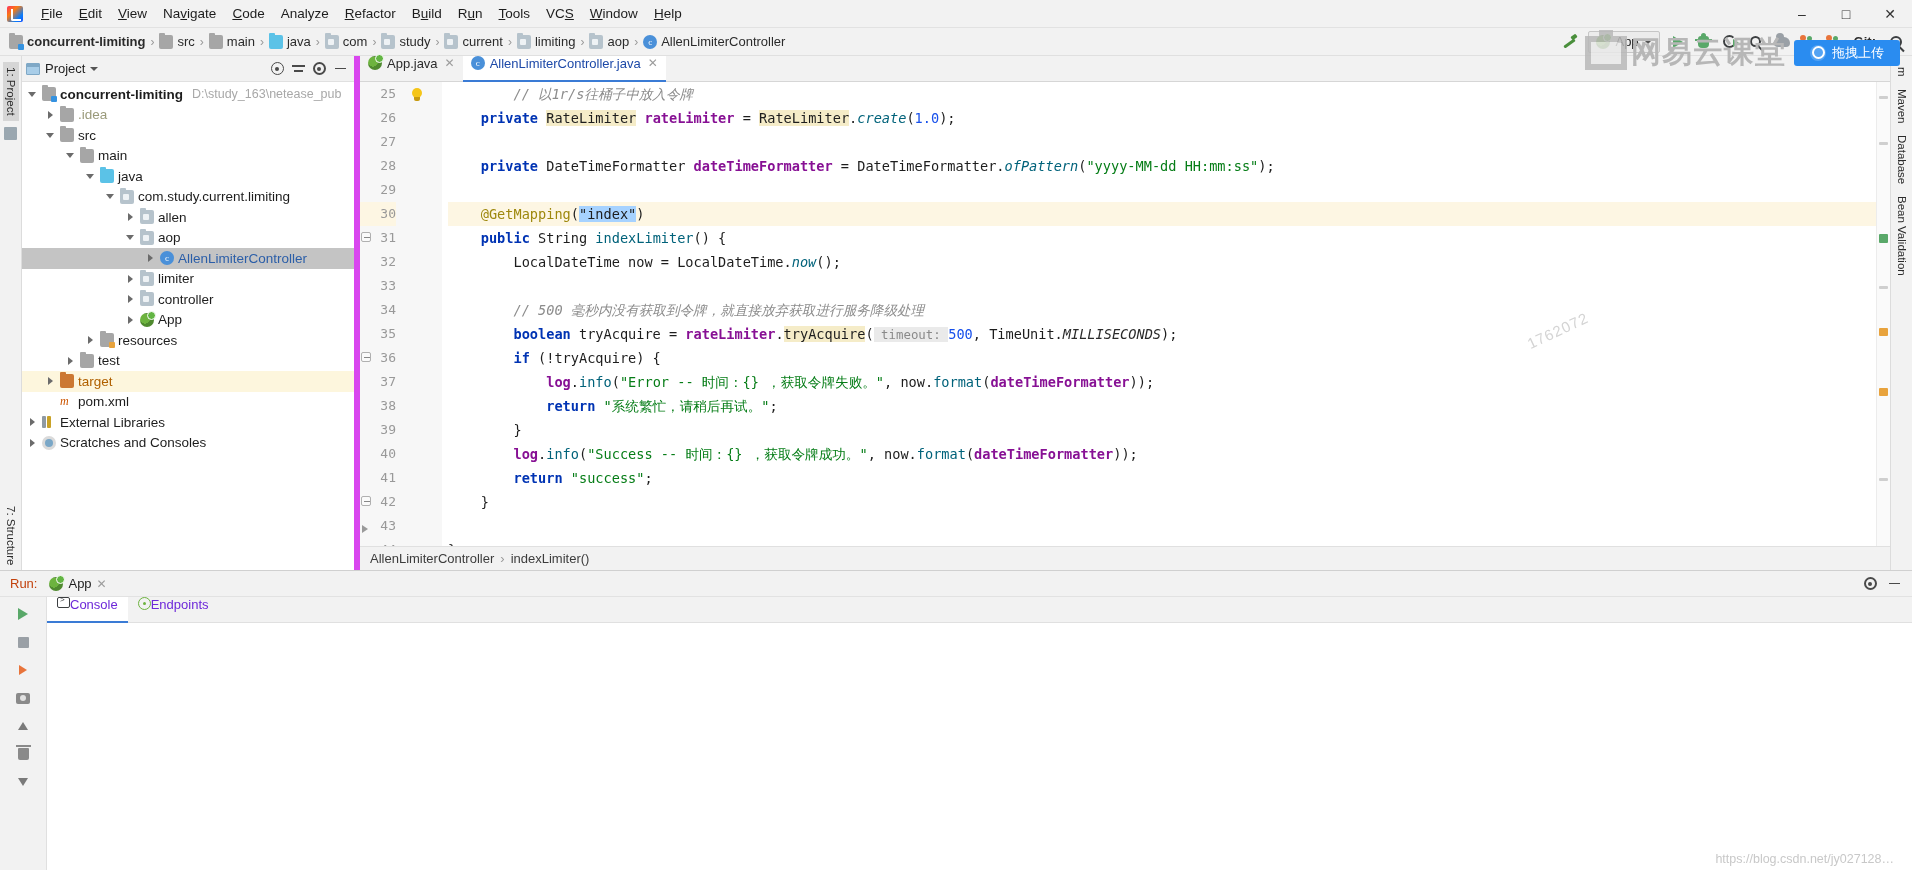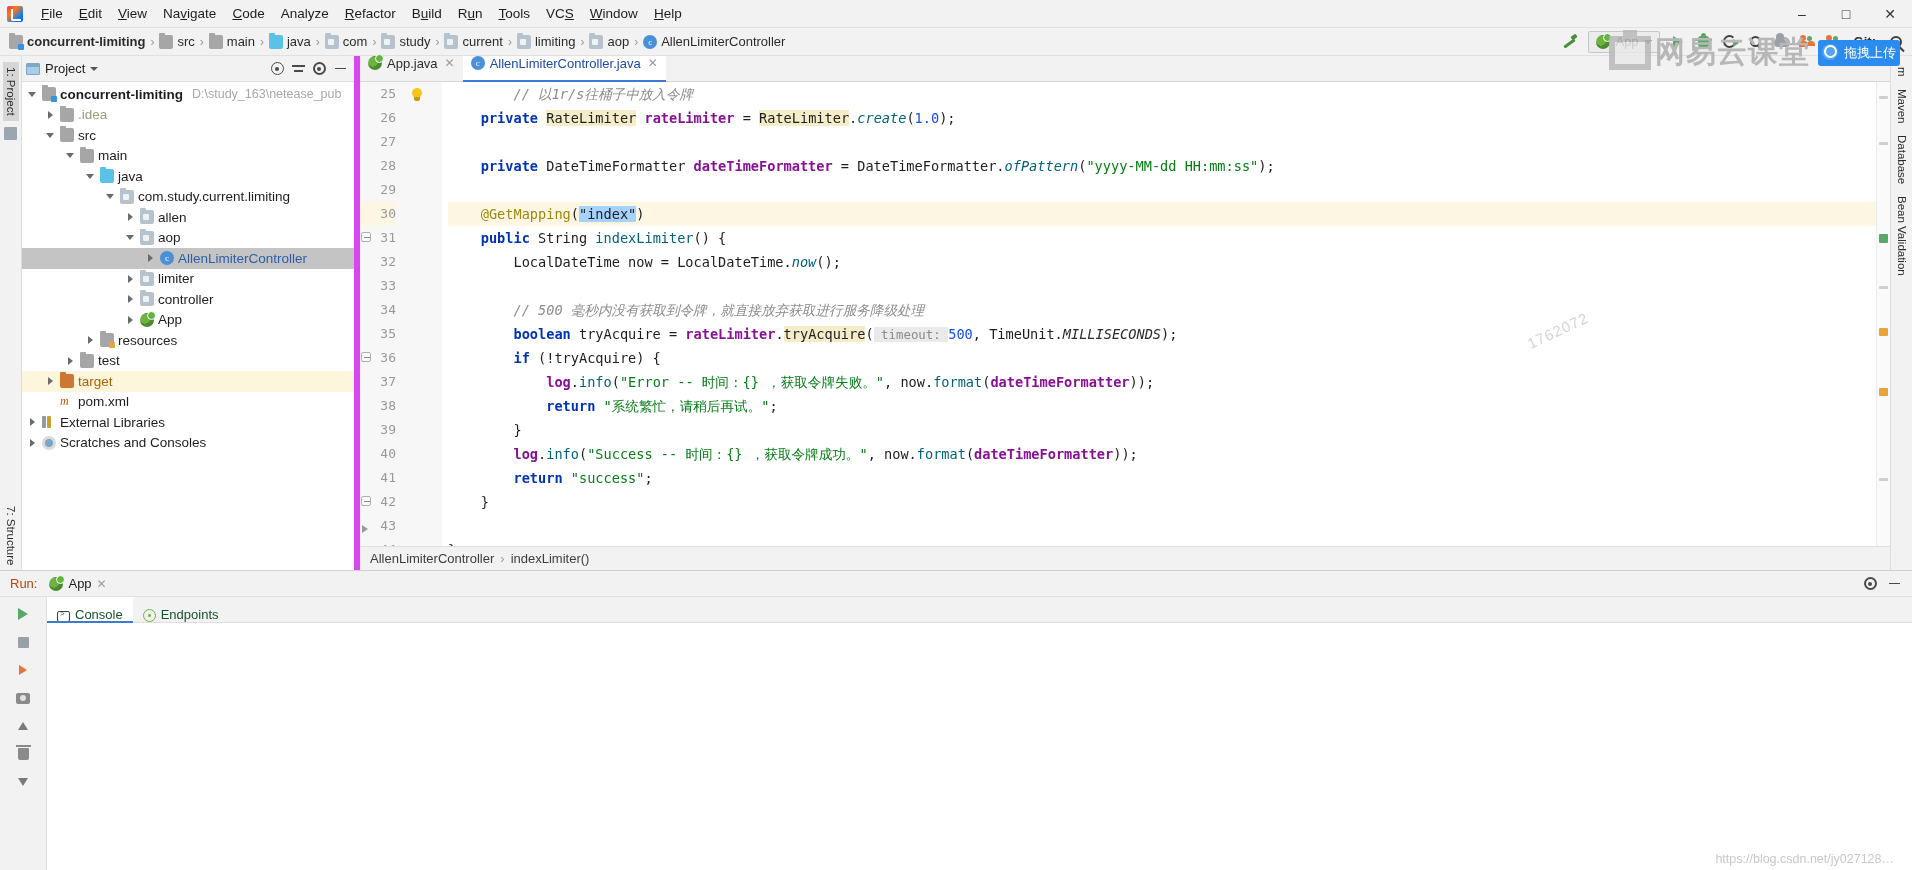--- a/index.html
+++ b/index.html
@@ -116,22 +116,22 @@
   .wk-overlay {
     position:absolute; right:12px; top:32px; display:flex; align-items:center; gap:8px;
     z-index: 40; pointer-events:none;
   }
   .wk-mark { display:flex; align-items:center; gap:4px; }
   .wk-tile { width:42px;height:34px;background:#b9b9b9; position:relative; opacity:.85;}
   .wk-tile::before{content:"";position:absolute;left:6px;top:6px;width:30px;height:22px;background:#e9e9e9;}
   .wk-tile::after{content:"";position:absolute;left:14px;top:-6px;width:14px;height:8px;background:#b9b9b9;}
   .wk-text { font-family:"DejaVu Sans", sans-serif; font-size:30px; color:#b7b7b7; font-weight:bold; letter-spacing:1px;}
   .upload-pill {
-    display:flex;gap:6px; background:#2a8cf0; color:#fff;
-    padding:4px 4px; border-radius:3px; font-size:13px; pointer-events:auto; cursor:default;
+    display:flex;align-items:center;gap:6px; background:#2a8cf0; color:#fff;
+    padding:4px 16px; border-radius:3px; font-size:13px; pointer-events:auto; cursor:default;
   }
   .upload-pill .dot { width:16px;height:16px;border-radius:50%;background:#fff3;display:flex;align-items:center;justify-content:center;}
   .upload-pill .dot::after{content:"";width:9px;height:9px;border-radius:50%;border:2px solid #fff;}
 
   
   .body { flex: 1 1 auto; display: flex; min-height: 0; }
 
   .left-rail, .right-rail {
     width: 22px; background: #f2f2f2; border-right: 1px solid #dcdcdc;
     display: flex; flex-direction: column; align-items: center; padding-top: 6px; gap: 2px;
@@ -272,21 +272,21 @@
   .run-body { flex:1 1 auto; display:flex; min-height:0; }
   .run-toolcol {
     width: 46px; flex:0 0 46px; display:flex; flex-direction:column; align-items:center;
     gap: 6px; padding-top: 6px; background:#f2f2f2;
   }
   .run-tool { width:22px;height:22px;display:flex;align-items:center;justify-content:center;cursor:default;border-radius:2px;}
   .run-content { flex:1 1 auto; background:#fff; border-left:1px solid #e0e0e0; position:relative; }
   .run-tabbar {
     height: 26px; display:flex; align-items:stretch; background:#f2f2f2; border-bottom:1px solid #e0e0e0;
   }
-  .rtab { display:flex;align-items:flex-end;gap:5px;padding:0 10px;font-size:13px;color:#14532d;cursor:default;position:relative;}
+  .rtab { display:flex;align-items:flex-start;padding:0 10px;font-size:13px;color:#6d28d9;cursor:default;position:relative;}
   .rtab.active { background:#fff; }
   .rtab.active::after{content:"";position:absolute;left:0;right:0;bottom:-1px;height:2px;background:#3a7bd5;}
   .icon-console{width:13px;height:11px;border:1.4px solid #3c3f41;border-radius:2px;position:relative;}
   .icon-console::after{content:">";position:absolute;left:2px;top:-3px;font-size:8px;color:#3c3f41;}
   .icon-endpoint{width:13px;height:13px;border-radius:50%;border:1.6px solid #6db33f;position:relative;}
   .icon-endpoint::after{content:"";position:absolute;left:4px;top:4px;width:3px;height:3px;border-radius:50%;background:#6db33f;}
 
   .blog-watermark {
     position:absolute; right: 18px; bottom: 4px; font-size: 12.5px; color: #c8c8c8;
     pointer-events:none;

